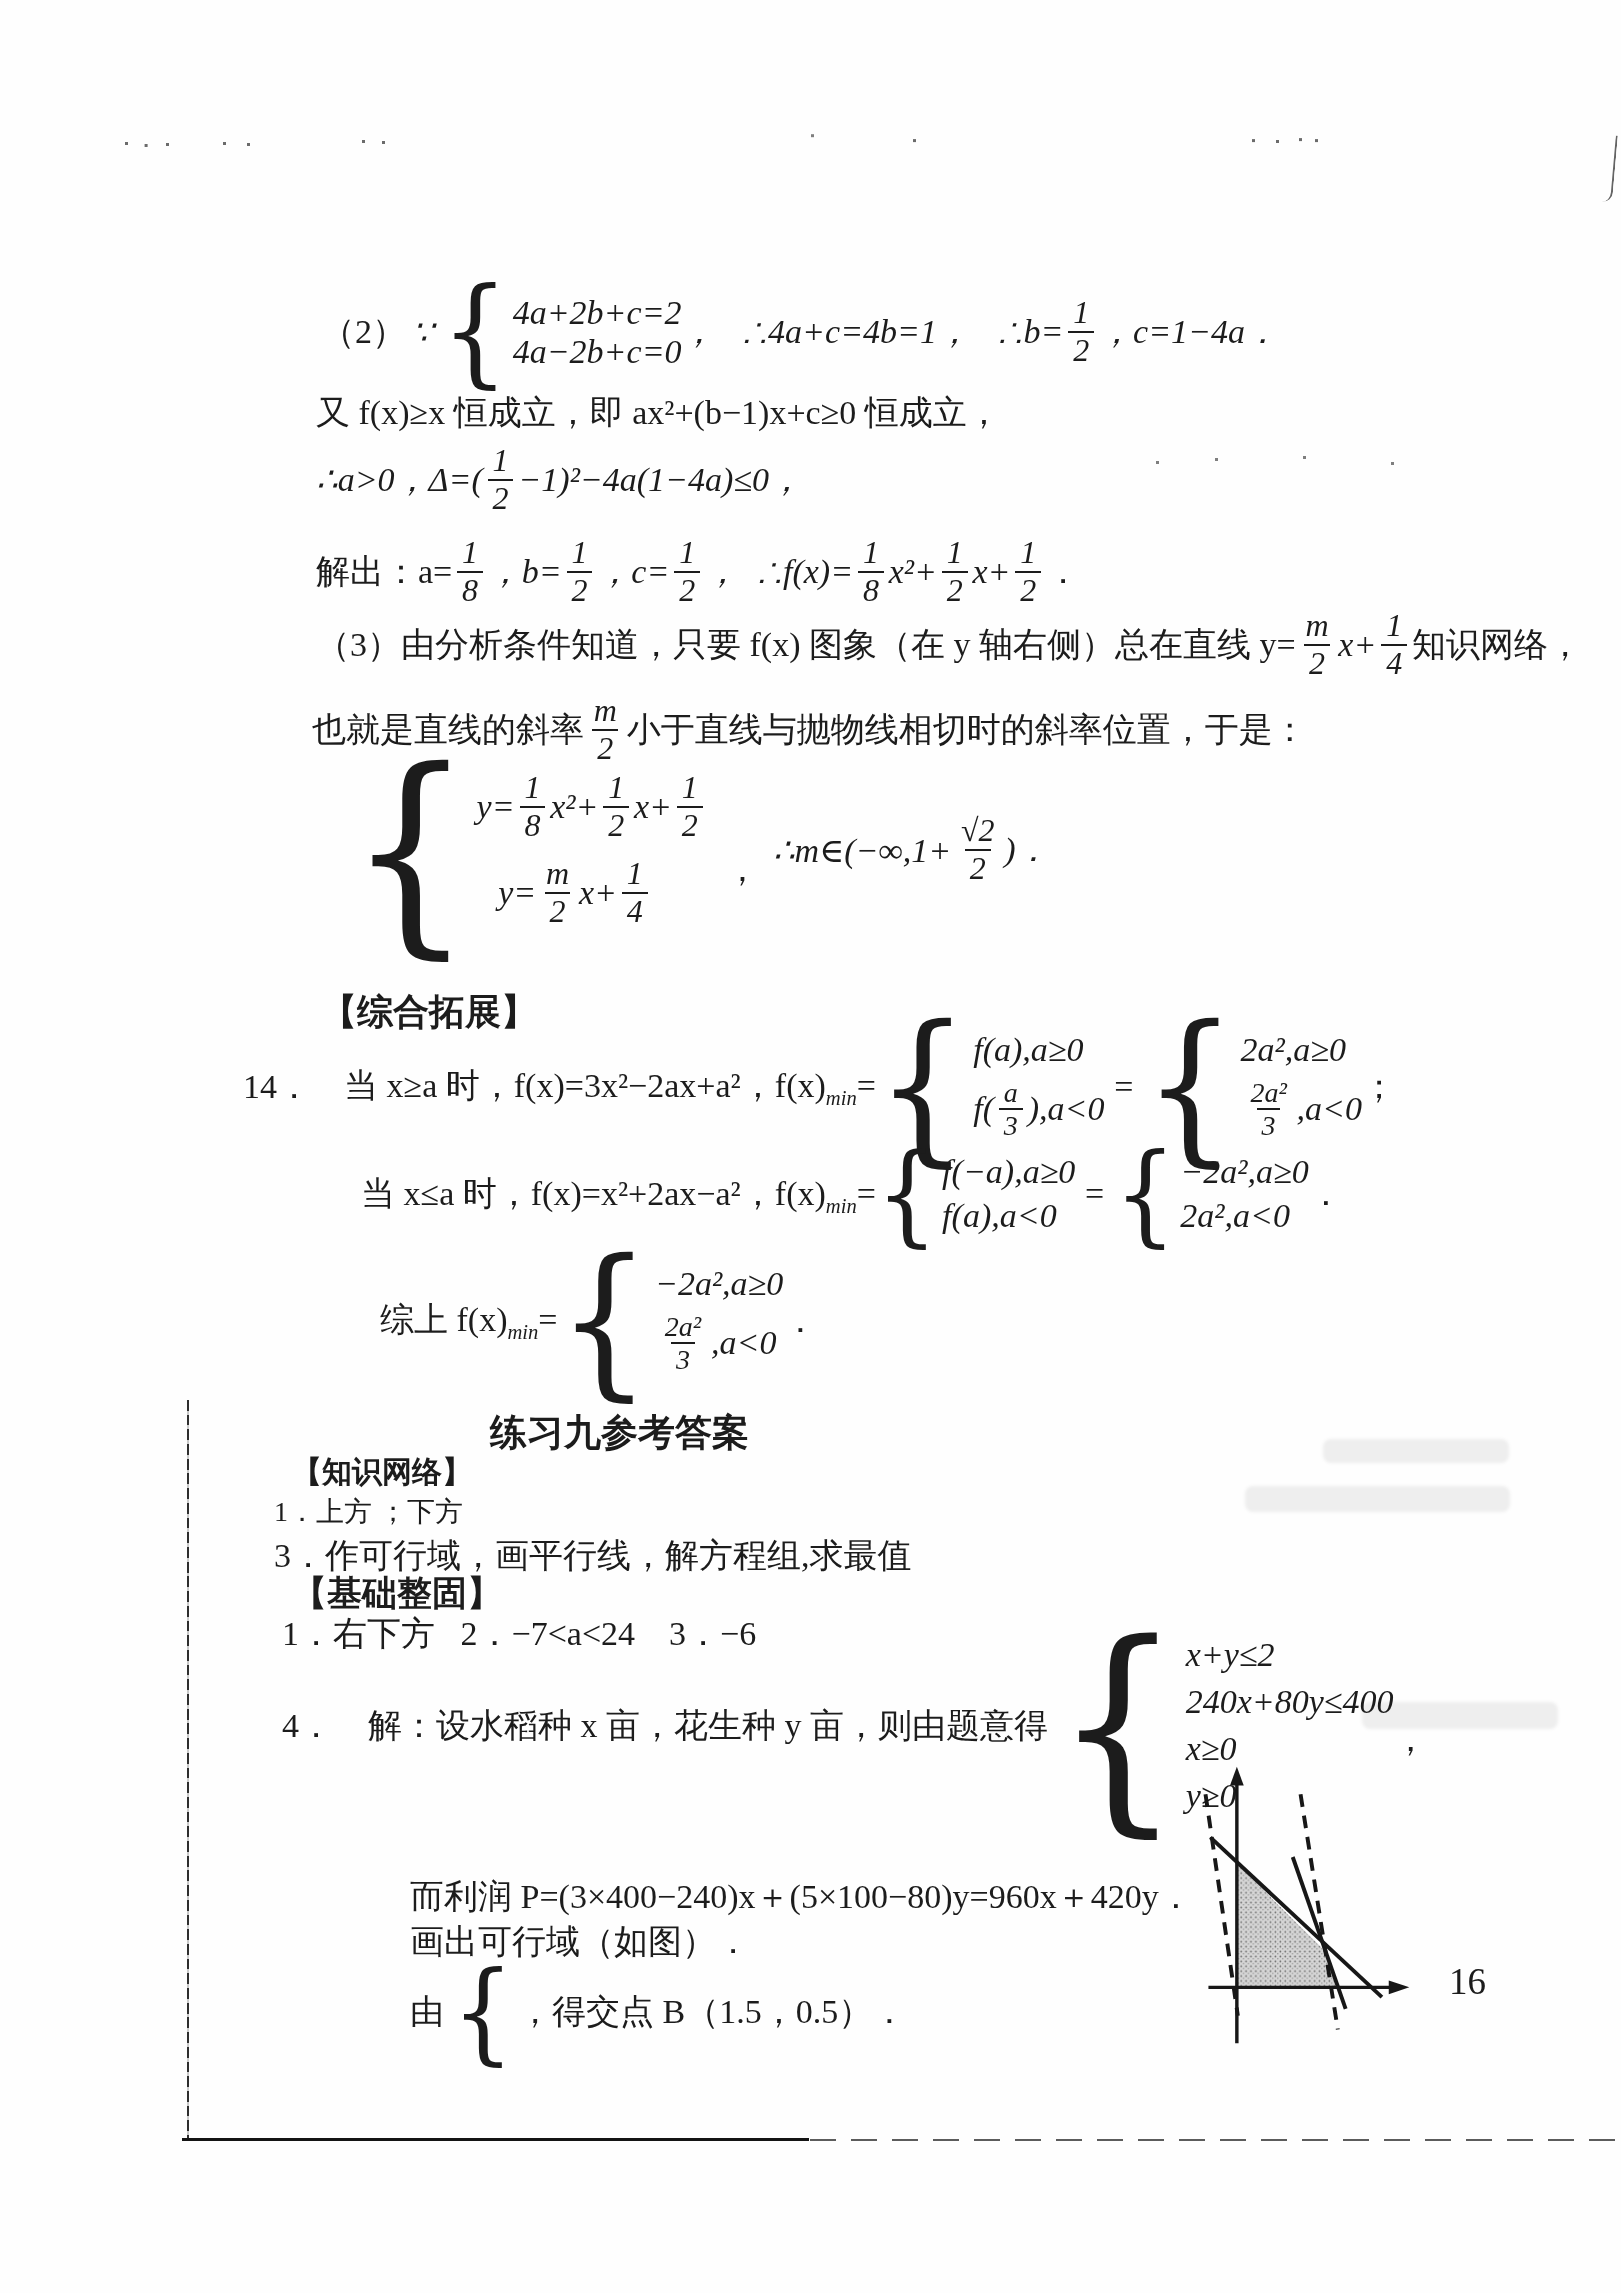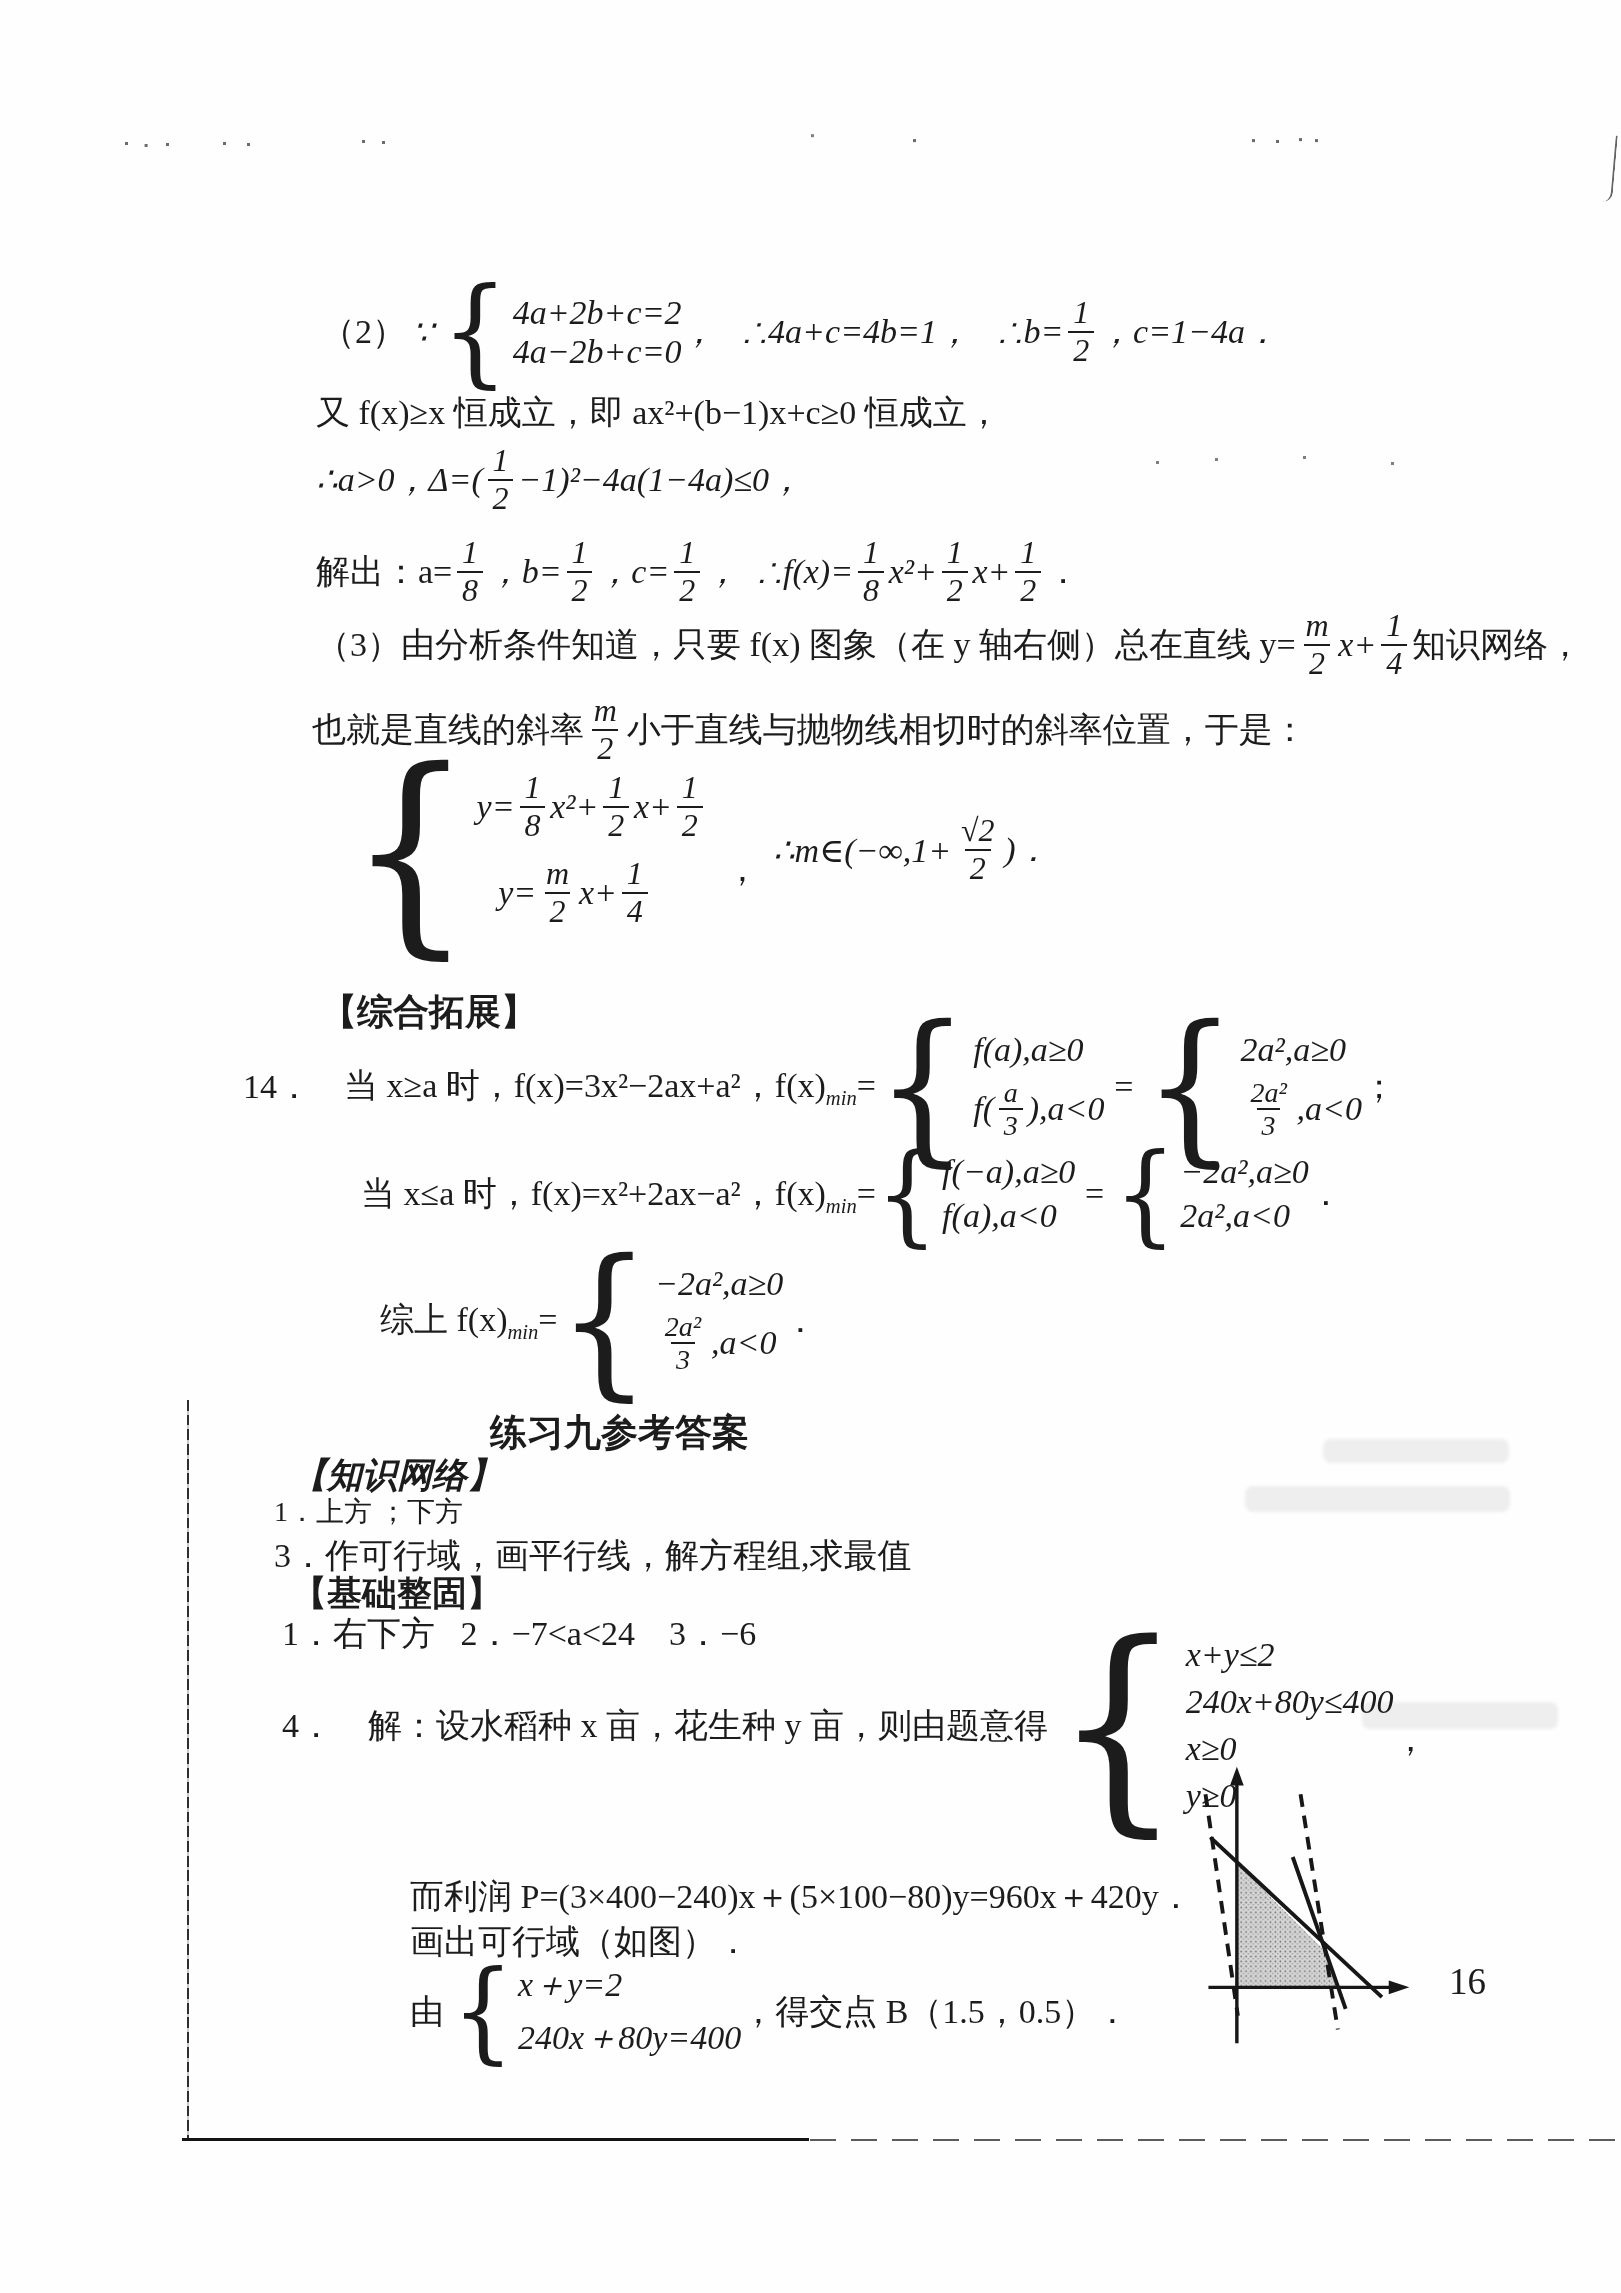--- a/index.html
+++ b/index.html
@@ -199,21 +199,21 @@
         </span>
       </span>
     </span>
     <span>．</span>
   </div>
 
   <div class="line bold" style="top:1408px;left:490px;font-size:37px;">
     <span>练习九参考答案</span>
   </div>
 
-  <div class="line bold" style="top:1452px;left:292px;font-size:35px;font-style:italic;">
+  <div class="line bold" style="top:1452px;left:292px;font-size:30px;">
     <span>【知识网络】</span>
   </div>
   <div class="line" style="top:1493px;left:274px;font-size:28px;">
     <span>1．上方 ；下方</span>
   </div>
   <div class="line" style="top:1533px;left:274px;font-size:34px;">
     <span>3．作可行域，画平行线，解方程组,求最值</span>
   </div>
   <div class="line bold" style="top:1570px;left:292px;font-size:35px;">
     <span>【基础整固】</span>
@@ -241,24 +241,20 @@
     <span>而利润 P=(3×400−240)x＋(5×100−80)y=960x＋420y．</span>
   </div>
   <div class="line" style="top:1919px;left:410px;">
     <span>画出可行域（如图）．</span>
   </div>
 
   <div class="line" style="top:1955px;left:410px;height:113px;">
     <span style="margin-right:7.8px;">由</span>
     <span class="cases">
       <span class="brace" style="font-size:98px;">{</span>
-      <span class="rows" style="row-gap:6.9px;">
-        <span class="crow mi">x＋y=2</span>
-        <span class="crow mi">240x＋80y=400</span>
-      </span>
     </span>
     <span>，得交点 B（1.5，0.5）．</span>
   </div>
 
   <svg style="position:absolute;left:1181px;top:1759px;" width="245" height="294" viewBox="0 0 250 300">
     <defs>
       <pattern id="stip" width="5" height="5" patternUnits="userSpaceOnUse">
         <rect width="5" height="5" fill="#d6d6d6"></rect>
         <circle cx="1.4" cy="1.5" r="0.9" fill="#6d6d6d"></circle>
         <circle cx="3.8" cy="3.7" r="0.7" fill="#8d8d8d"></circle>

